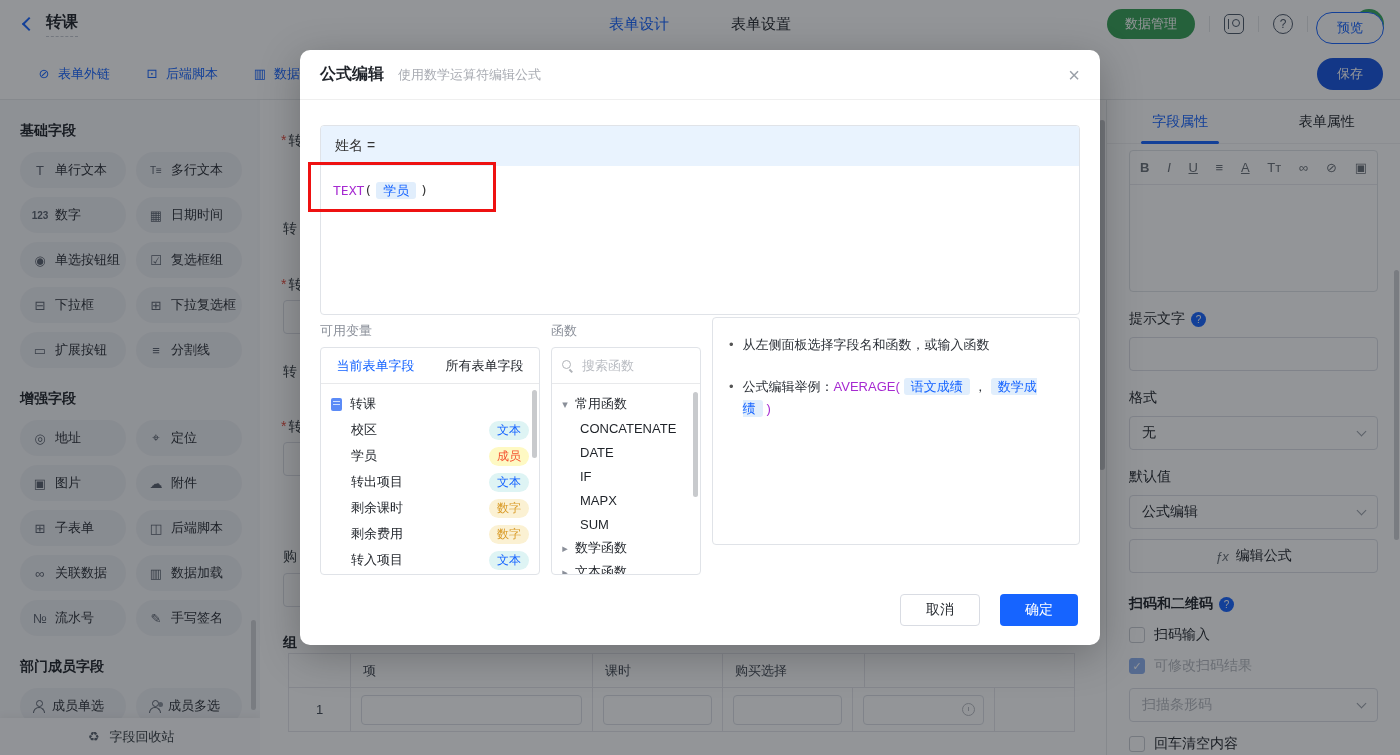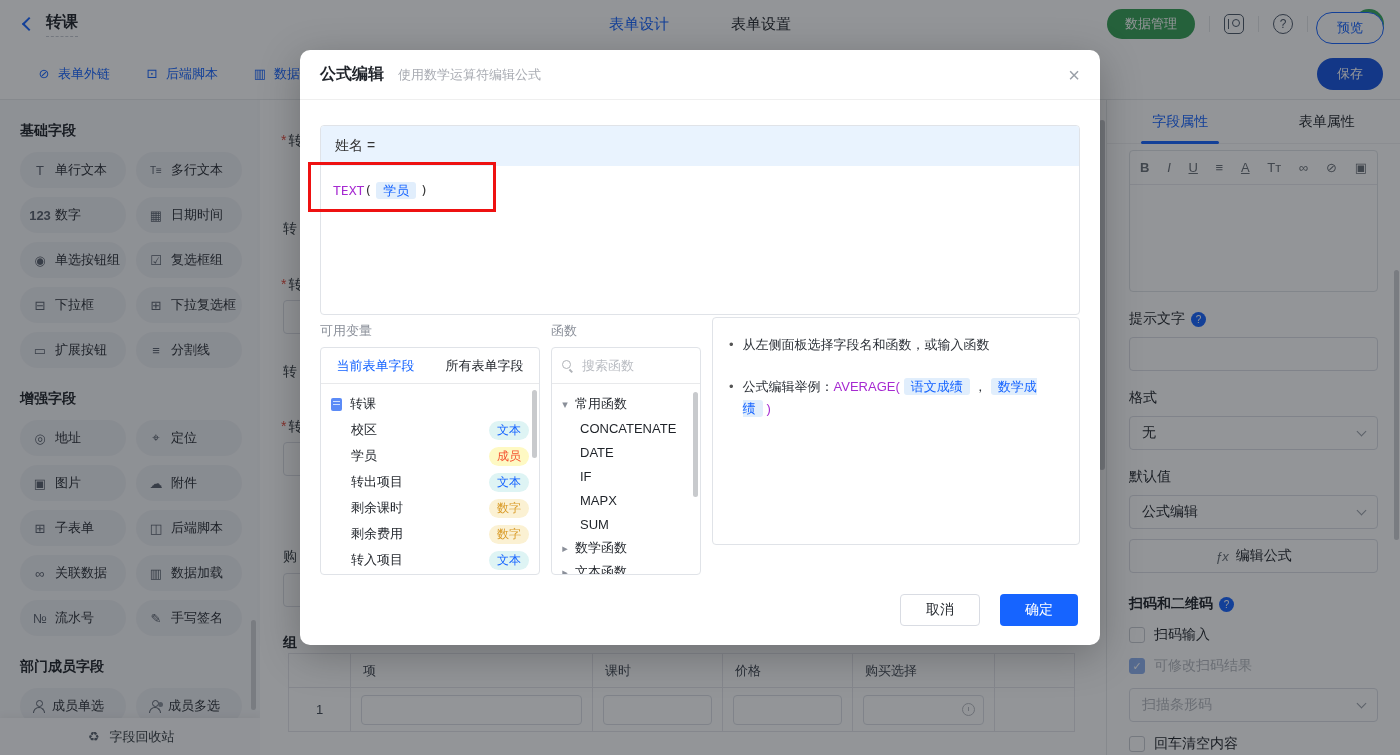--- a/index.html
+++ b/index.html
@@ -49,21 +49,21 @@
              font-weight:bold;display:flex;align-items:center;justify-content:center;}
 
   
   .sidebar{position:absolute;left:0;top:100px;width:260px;height:655px;background:#f6f7f9;
            padding:14px 0 0 20px;overflow:hidden;}
   .s-title{font-size:14px;font-weight:700;margin:8px 0 12px 0;}
   .s-grid{display:grid;grid-template-columns:106px 106px;gap:9px 10px;}
   .pill{height:36px;background:#eceef2;border-radius:18px;display:flex;align-items:center;gap:7px;
         padding:0 0 0 12px;font-size:13px;color:#2a2f36;cursor:pointer;}
   .pic{color:#5a626e;font-size:13px;width:16px;display:inline-flex;justify-content:center;flex:none;}
-  .pic-sm{font-size:13px;font-weight:700;letter-spacing:0;}
+  .pic-sm{font-size:10px;font-weight:700;letter-spacing:0;}
   .icon-person{position:relative;width:13px;height:13px;display:inline-block;}
   .icon-person::before{content:"";position:absolute;top:0;left:4px;width:5px;height:5px;
                        border:1.3px solid #5a626e;border-radius:50%;}
   .icon-person::after{content:"";position:absolute;bottom:0;left:1px;width:10px;height:5px;
                       border:1.3px solid #5a626e;border-bottom:none;border-radius:6px 6px 0 0;}
   .icon-person.multi::before{box-shadow:5px 1px 0 -1px #8b929c;}
   .recycle-bar{position:absolute;left:0;bottom:0;width:260px;height:37px;background:#fbfcfd;
                box-shadow:0 -2px 8px rgba(0,0,0,0.05);display:flex;align-items:center;justify-content:center;
                gap:8px;font-size:13px;color:#3a4046;cursor:pointer;}
   .s-thumb{position:absolute;left:251px;top:520px;width:5px;height:90px;border-radius:3px;background:#cfd1d5;}
@@ -350,23 +350,20 @@
     <div class="g-label">组</div>
     <div class="g-table">
       <div class="g-row g-hrow">
         <div class="g-cell c0"></div>
         <div class="g-cell c1">
             <span>项</span>
           </div>
         <div class="g-cell c2">
             <span>课时</span>
           </div>
-        <div class="g-cell c3">
-            <span>价格</span>
-          </div>
         <div class="g-cell c4">
             <span>购买选择</span>
           </div>
         <div class="g-cell c5"></div>
       </div>
       <div class="g-row g-drow">
         <div class="g-cell c0">
             <span>1</span>
           </div>
         <div class="g-cell c1" style="padding-left:10px">

